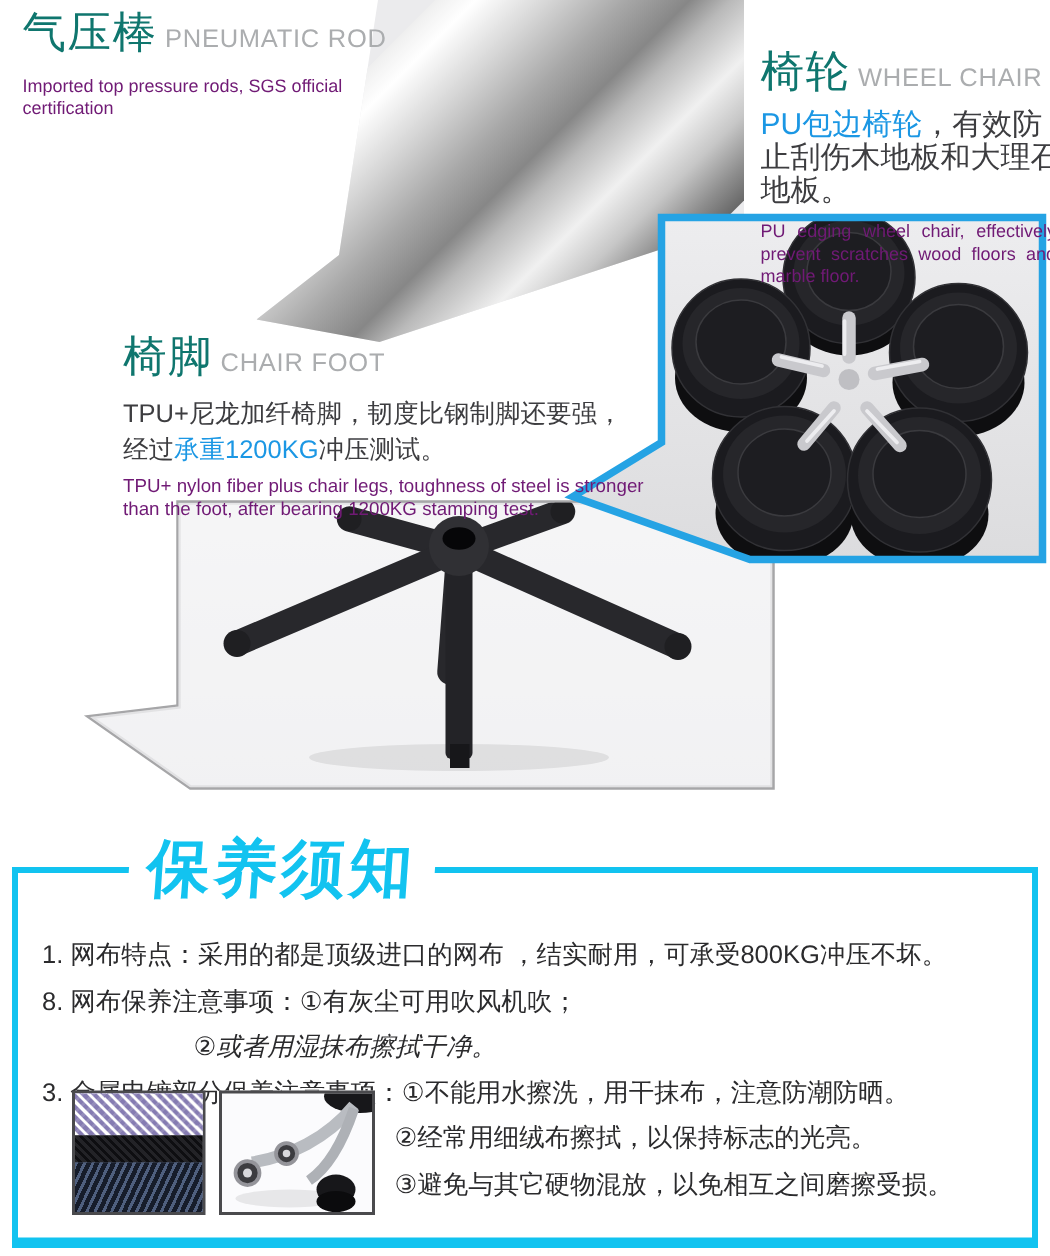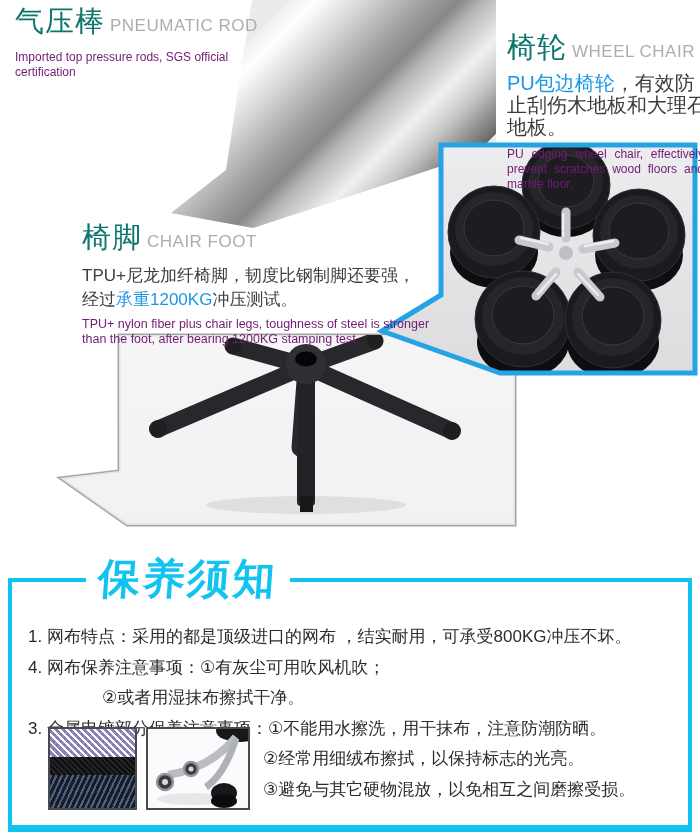--- a/index.html
+++ b/index.html
@@ -28,21 +28,21 @@
     position:absolute;left:8px;top:578px;width:684px;height:254px;box-sizing:border-box;
     border:4px solid #12c3f0;border-bottom-width:7px;background:#ffffff;
   }
   .mtitle{
     position:absolute;left:86px;top:553px;background:#ffffff;padding:0 12px;
     font-size:42px;font-weight:bold;color:#12c3f0;letter-spacing:3px;
     transform:skewX(-4deg);line-height:52px;
   }
   .mlines{position:absolute;left:28px;top:622px;width:650px;font-size:17px;color:#2b2b2d;}
   .mlines .ln{line-height:30.6px;white-space:nowrap;}
-  .ind-a{margin-left:74px;}
+  .ind-a{margin-left:101px;font-style:italic;}
   .ind-b{margin-left:235px;}
   .thumb{position:absolute;top:727px;height:83px;box-sizing:border-box;border:2px solid #4a4a4d;}
   .thumb-mesh{left:48px;width:89px;display:flex;flex-direction:column;}
   .mesh-b1{height:36%;background-color:#b4addc;
     background-image:repeating-linear-gradient(45deg,#ffffff 0 2px,rgba(130,120,175,.85) 2px 5px),
                      repeating-linear-gradient(-45deg,#ffffff 0 2px,rgba(130,120,175,.55) 2px 5px);}
   .mesh-b2{height:22%;background-color:#141417;
     background-image:repeating-linear-gradient(45deg,#232327 0 2px,#0e0e11 2px 4px);}
   .mesh-b3{height:42%;background-color:#2b3750;
     background-image:repeating-linear-gradient(115deg,#52628２ 0 0);
@@ -201,21 +201,21 @@
       <div>TPU+ nylon fiber plus chair legs, toughness of steel is stronger</div>
       <div>than the foot, after bearing 1200KG stamping test.</div>
     </div>
   </div>
 
   <div class="mbox"></div>
   <div class="mtitle">保养须知</div>
 
   <div class="mlines">
     <div class="ln">1. 网布特点：采用的都是顶级进口的网布 ，结实耐用，可承受800KG冲压不坏。</div>
-    <div class="ln">4. 网布保养注意事项：①有灰尘可用吹风机吹；</div>
+    <div class="ln">8. 网布保养注意事项：①有灰尘可用吹风机吹；</div>
     <div class="ln ind-a">②或者用湿抹布擦拭干净。</div>
     <div class="ln">3. 金属电镀部分保养注意事项：①不能用水擦洗，用干抹布，注意防潮防晒。</div>
     <div class="ln ind-b">②经常用细绒布擦拭，以保持标志的光亮。</div>
     <div class="ln ind-b">③避免与其它硬物混放，以免相互之间磨擦受损。</div>
   </div>
 
   <div class="thumb thumb-mesh">
     <div class="mesh-b1"></div>
     <div class="mesh-b2"></div>
     <div class="mesh-b3"></div>

